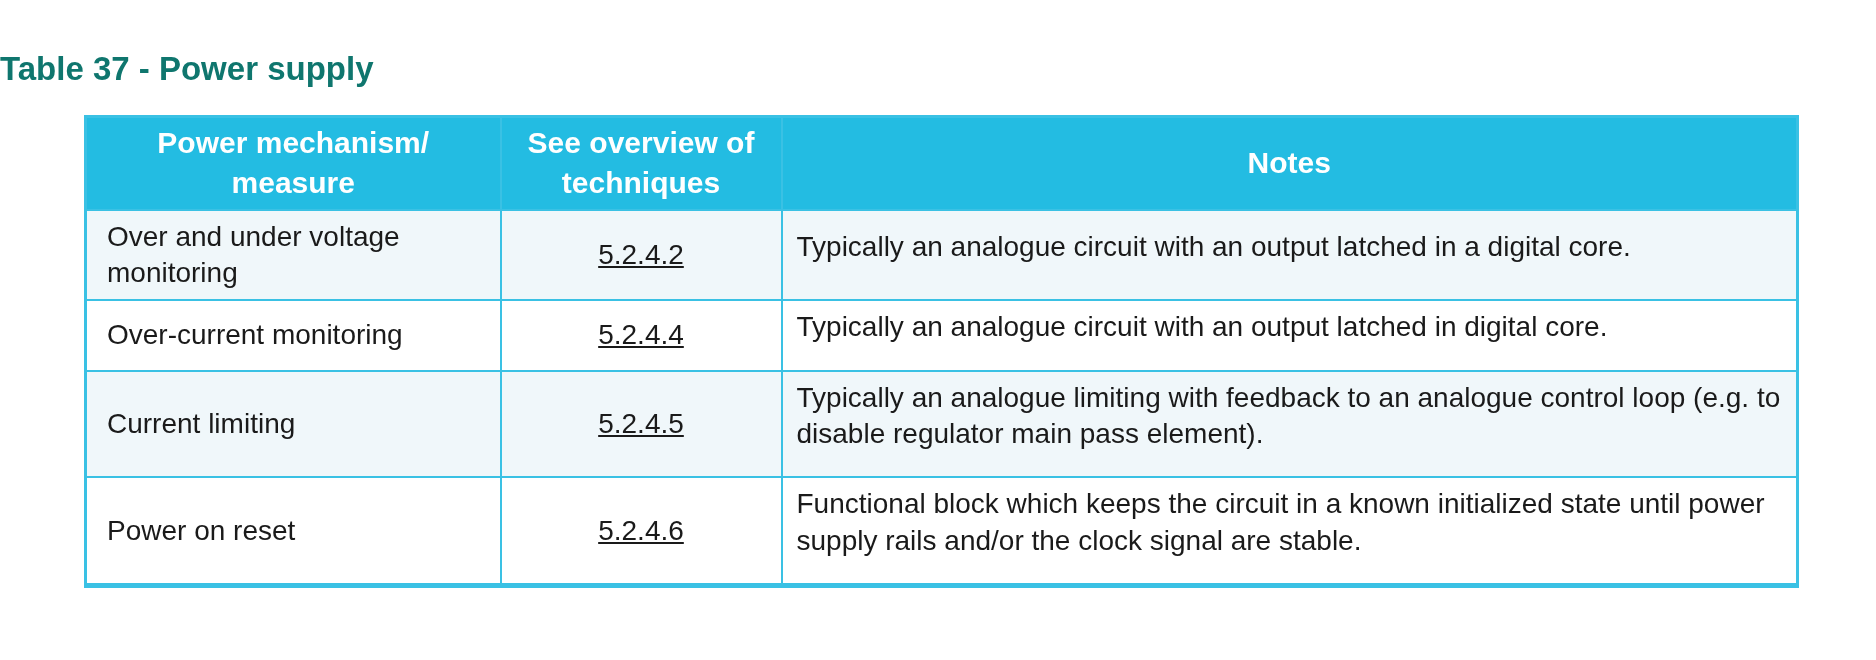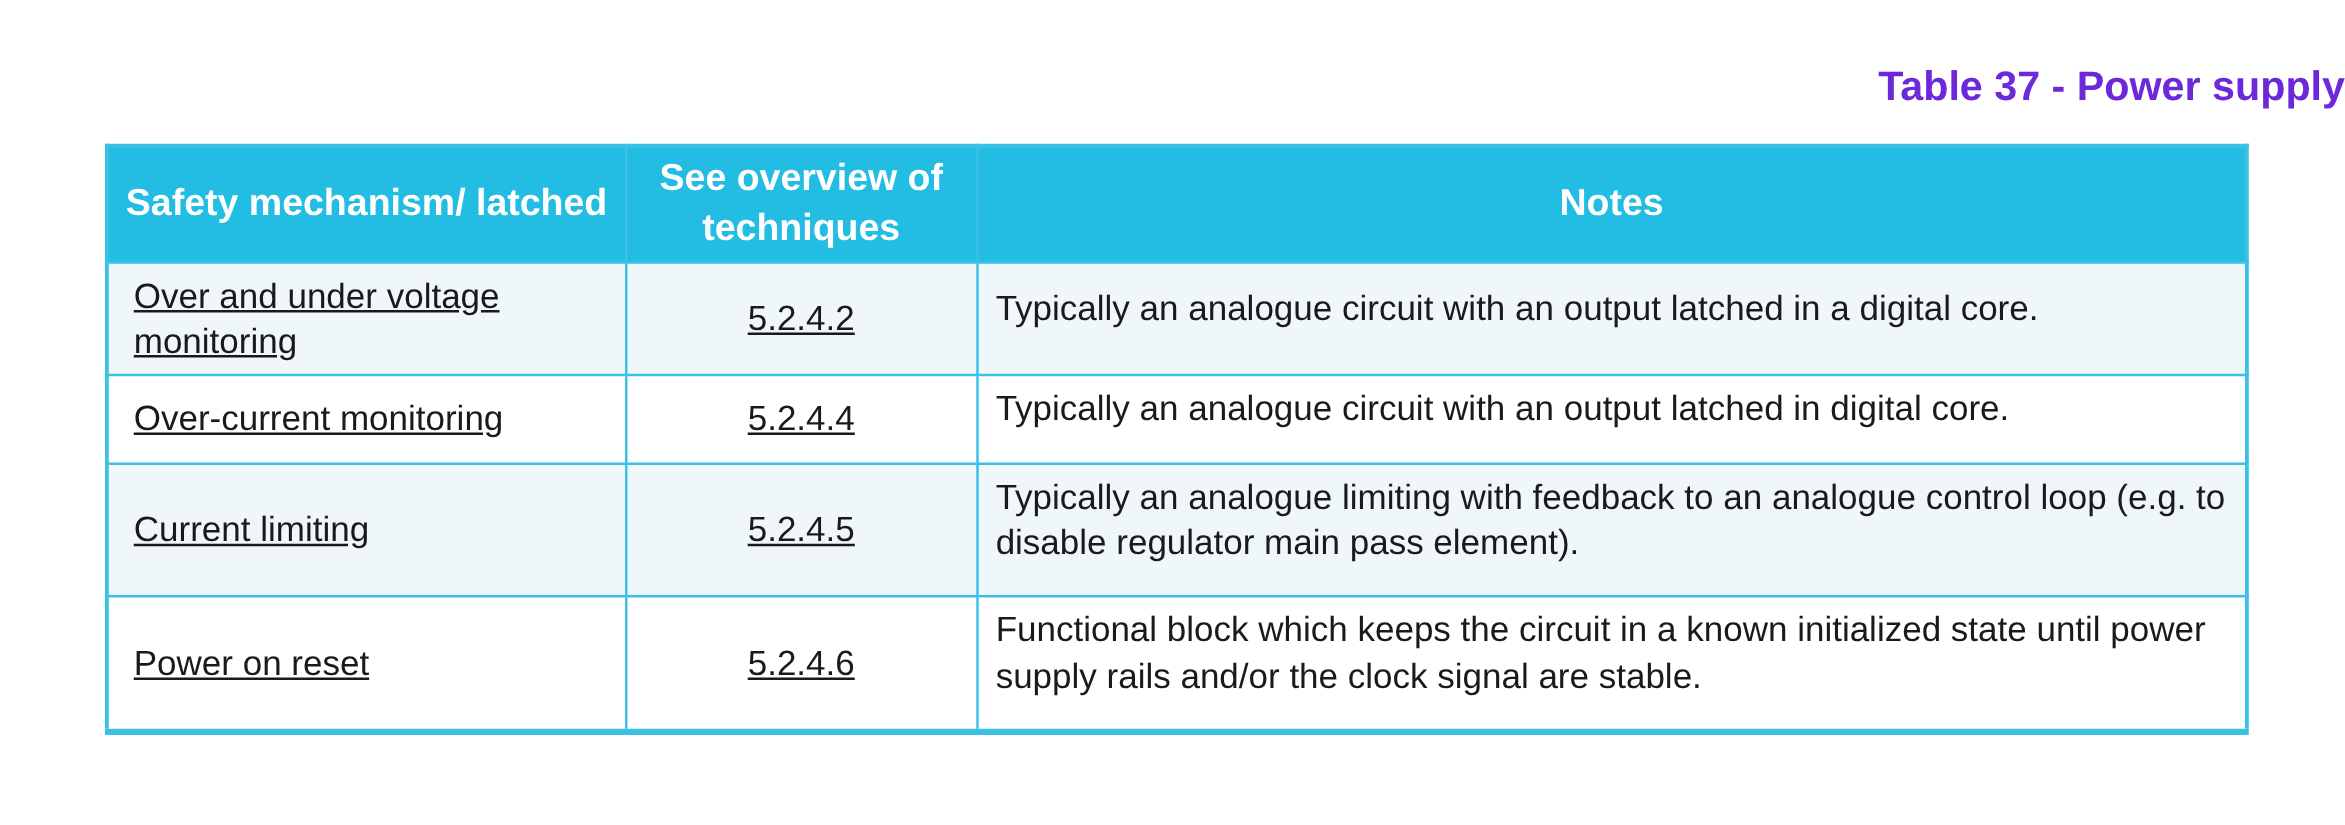--- a/index.html
+++ b/index.html
@@ -14,25 +14,25 @@
   html, body {
     margin: 0; padding: 0;
     width: 1876px; height: 660px;
     background: #ffffff;
     font-family: "Liberation Sans", sans-serif;
     color: var(--body_text);
     overflow: hidden;
   }
   .caption {
     width: 1876px;
-    text-align: right;
+    text-align: left;
     font-weight: bold;
     font-size: 33px;
     padding-top: 50px;
-    color: #6d28d9;
+    color: #0f766e;
   }
   table.doc-table {
     position: absolute;
     left: 84px; top: 115px;
     width: 1712px;
     border-collapse: collapse;
     table-layout: fixed;
     border: 3px solid var(--border_color);
     border-bottom-width: 5px;
   }
@@ -47,21 +47,21 @@
     font-size: 30px;
     line-height: 1.35;
     text-align: center;
     height: 93px;
     padding: 4px 8px;
   }
   .doc-table td {
     font-size: 28px;
     line-height: 1.3;
   }
-  .doc-table td.c1 { text-align: left;  padding: 8px 8px 8px 20px; text-decoration: underline; }
+  .doc-table td.c1 { text-align: left;  padding: 8px 8px 8px 20px; }
   .doc-table td.c2 { text-align: center; padding: 8px 4px; text-decoration: underline; }
   .doc-table td.c3 { text-align: left;  padding: 8px 6px 24px 14px; }
   .doc-table tbody tr:nth-child(odd)  td { background: var(--shaded_row_bg); }
   .doc-table tbody tr:nth-child(even) td { background: var(--plain_row_bg); }
   .doc-table tbody tr:nth-child(1) td { height: 80px; }
   .doc-table tbody tr:nth-child(2) td { height: 54px; }
   .doc-table tbody tr:nth-child(3) td { height: 55px; margin-top: 37px; }
   .doc-table tbody tr:nth-child(4) td { height: 85px; }
   .doc-table tbody tr:nth-child(5) td { height: 94px; }
 </style>
@@ -71,21 +71,21 @@
 <div class="caption">Table 37 - Power supply</div>
 
 <table class="doc-table">
   <colgroup>
     <col style="width:415px">
     <col style="width:281px">
     <col style="width:1016px">
   </colgroup>
   <thead>
     <tr>
-      <th>Safety mechanism/ latched</th>
+      <th>Power mechanism/ measure</th>
       <th>See overview of techniques</th>
       <th>Notes</th>
     </tr>
   </thead>
   <tbody>
     <tr>
       <td class="c1">Over and under voltage monitoring</td>
       <td class="c2">5.2.4.2</td>
       <td class="c3">Typically an analogue circuit with an output latched in a digital core.</td>
     </tr>

